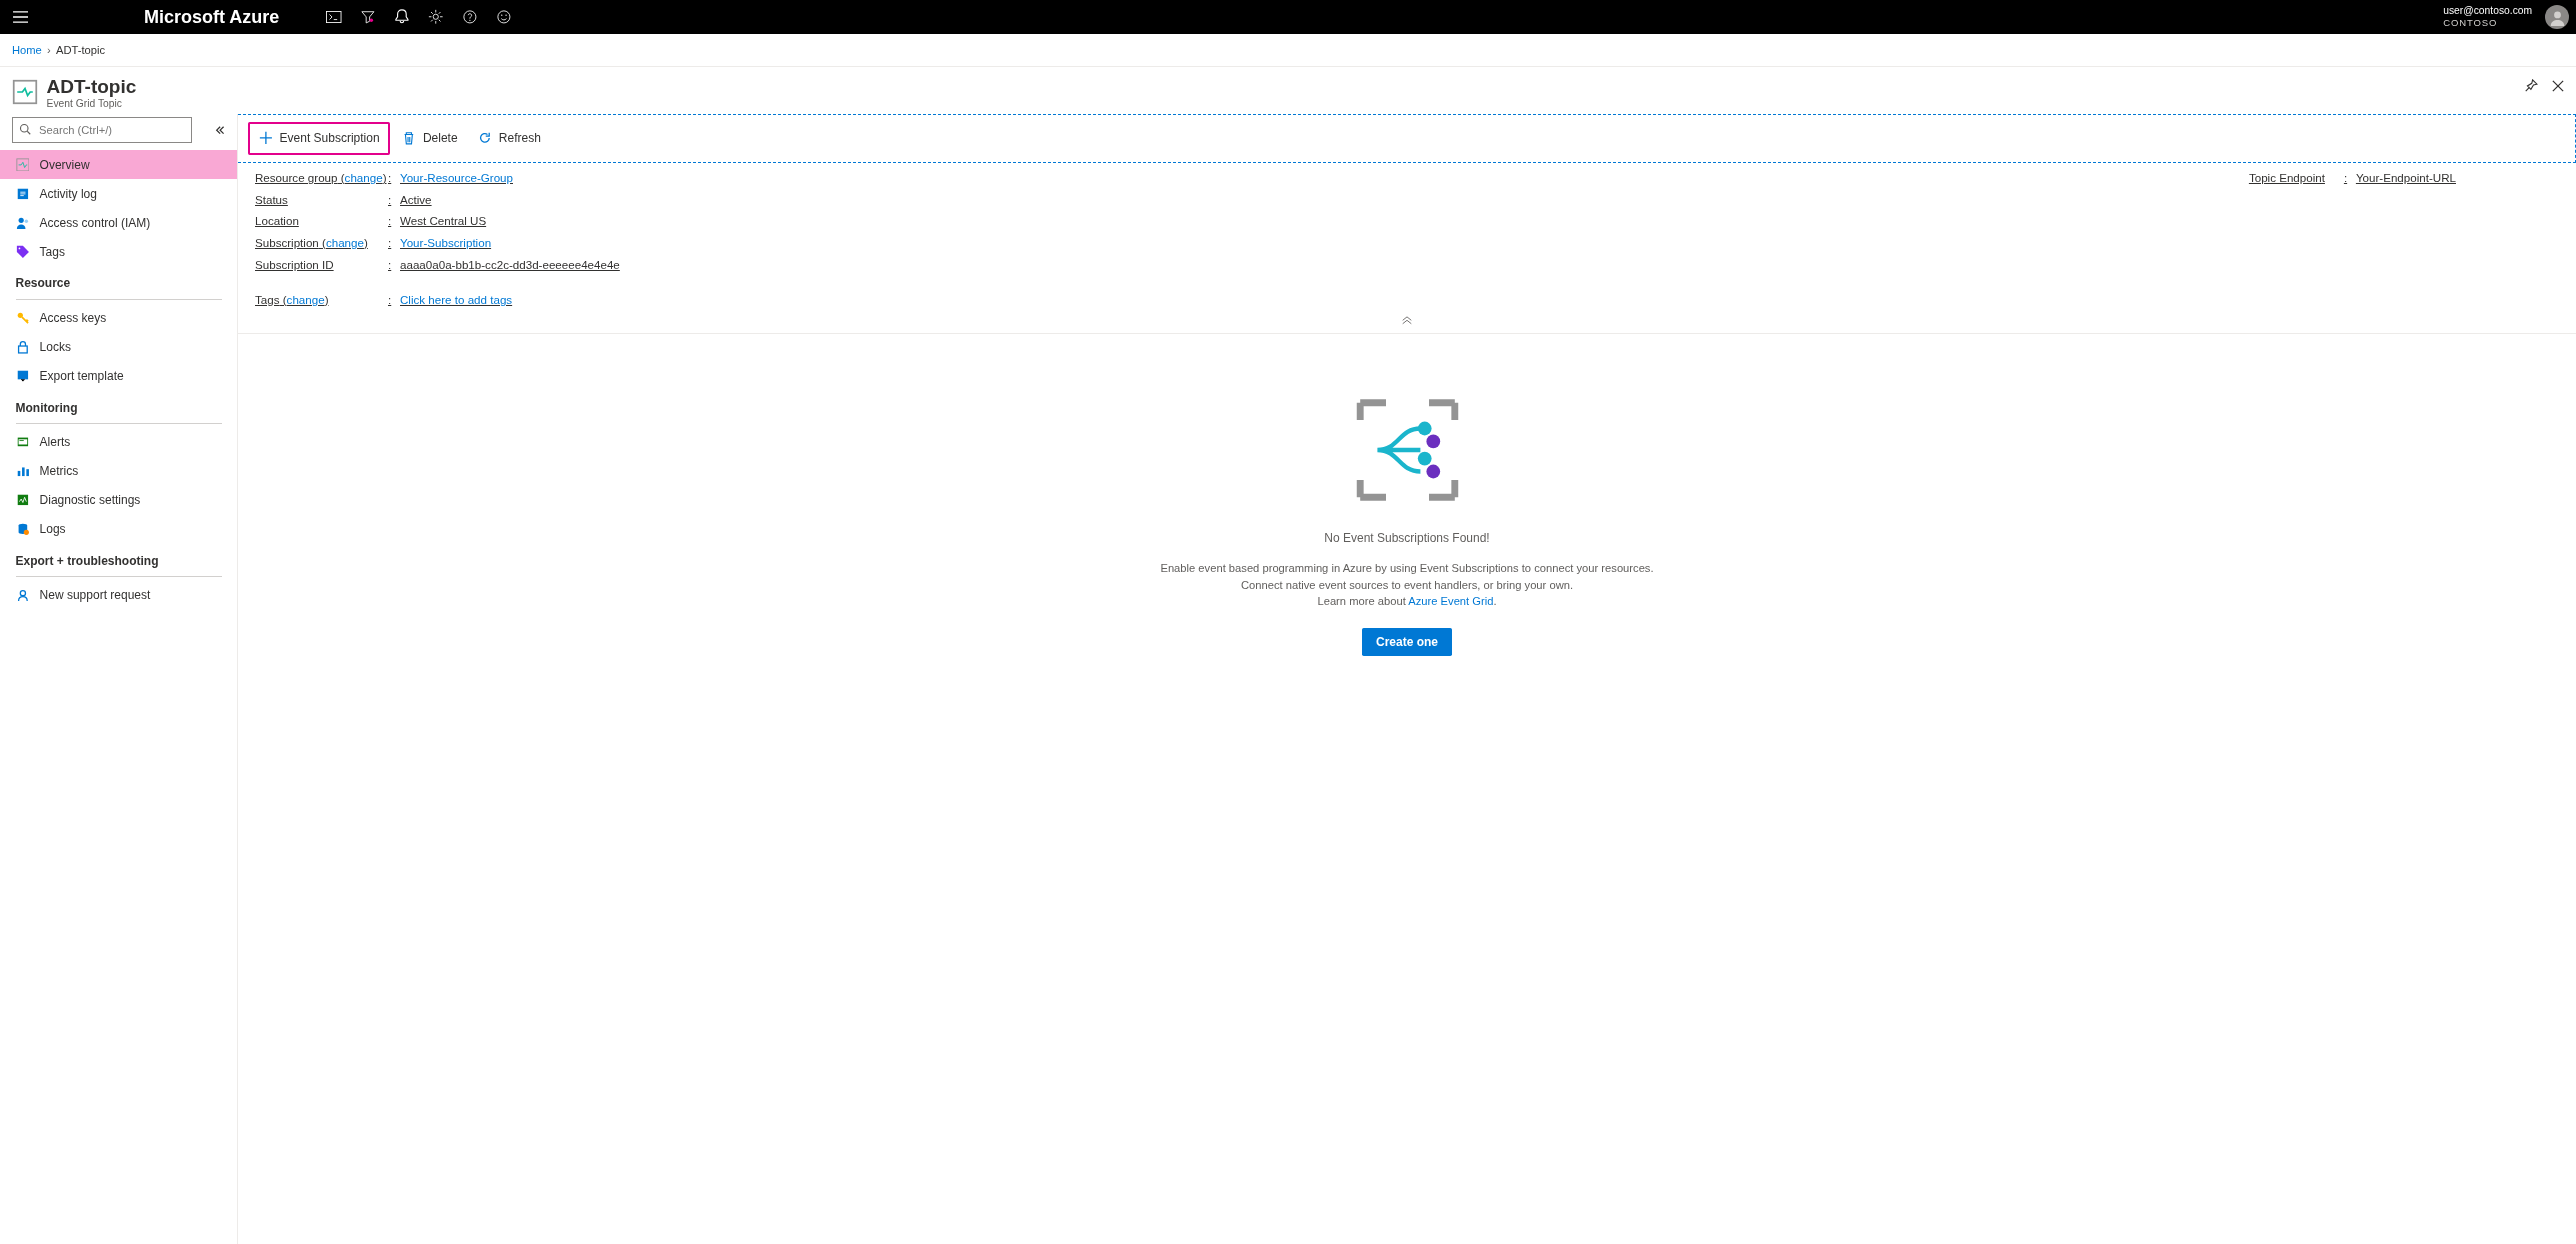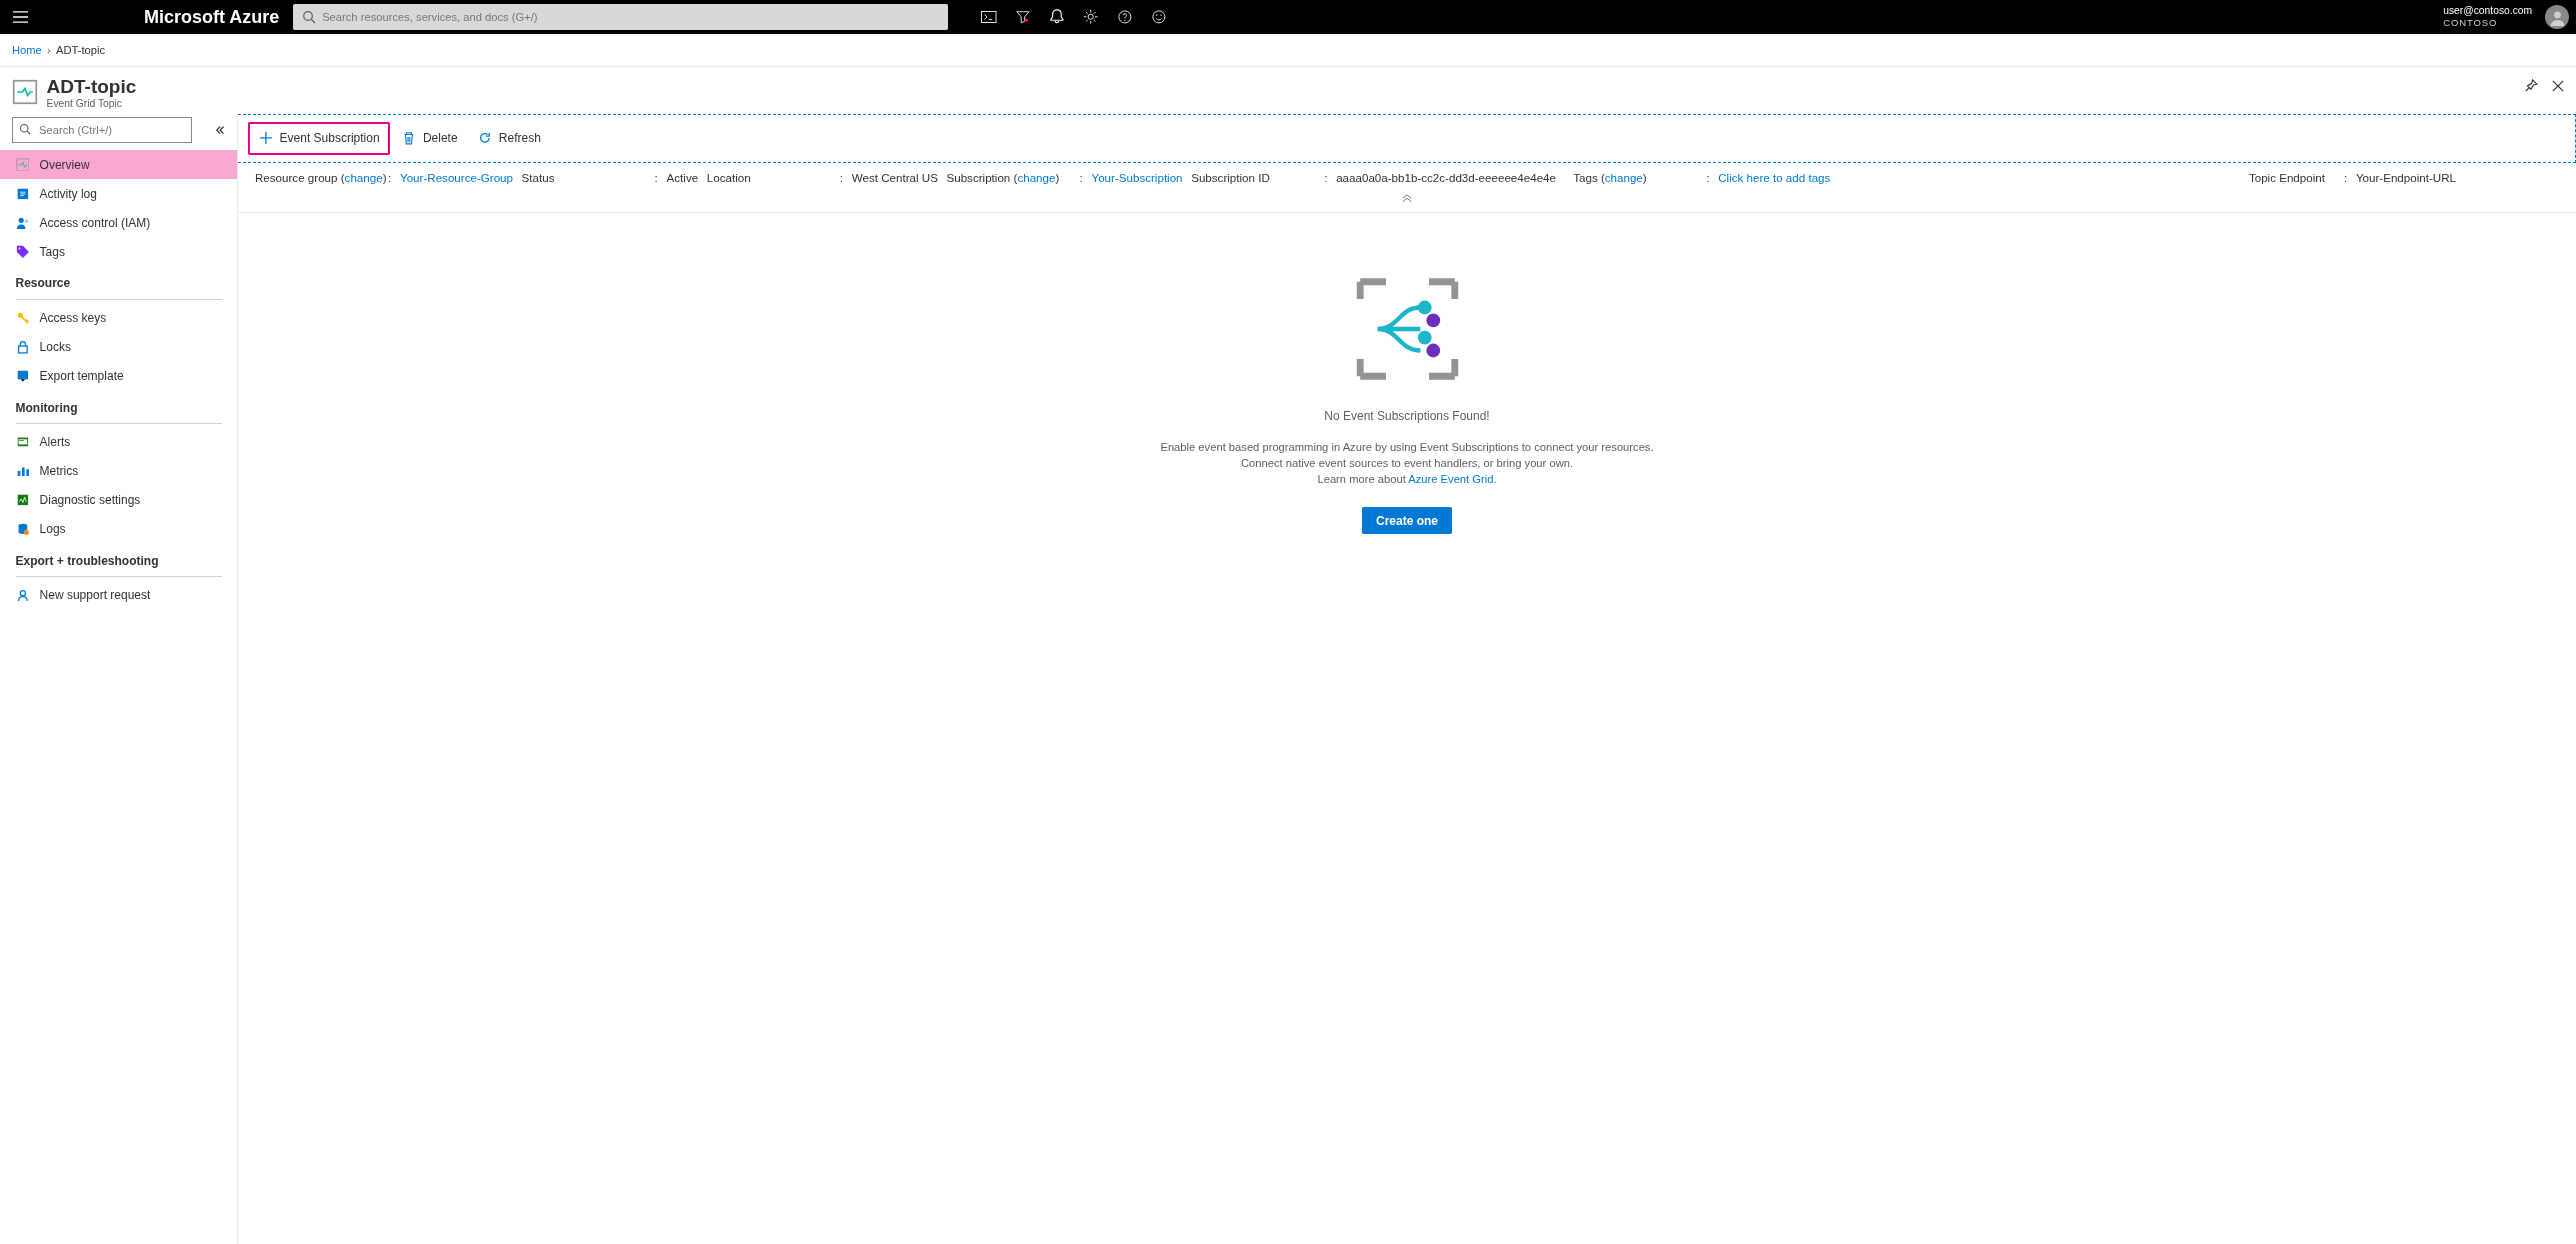--- a/index.html
+++ b/index.html
@@ -50,21 +50,21 @@
   .nav-sep { height:0.9px; background:#d2d0ce; margin: 3.4px 15.5px; }
 
   
   .main { flex:1; border-left: 0.9px solid #edebe9; display:flex; flex-direction:column; overflow:auto; }
   .toolbar { display:flex; align-items:center; gap: 3.4px; padding: 6.9px 10.3px; border-bottom: 0.9px dashed #0078d4; border-top: 0.9px dashed #0078d4; border-right: 0.9px dashed #0078d4; }
   .tb-btn { display:flex; align-items:center; gap:6.9px; height:33px; padding:0 8.6px; cursor:pointer; font-size:12px; border-radius:1.7px; }
   .tb-highlight { border: 2.2px solid #e3008c; border-radius:1.7px; }
   .tb-btn svg { flex-shrink:0; }
 
   .essentials { padding: 8.6px 17px 8.6px 17px; display:flex; gap: 52px; }
-  .ess-col { display:flex; flex-direction:row; gap: 8.6px; }
+  .ess-col { display:flex; flex-direction:column; gap: 8.6px; text-decoration: underline; }
   .ess-row { display:flex; font-size:11.6px; }
   .ess-label { width: 133px; color:#323130; }
   .ess-colon { width: 12px; }
   .ess-val { color:#323130; }
   .link { color:#0078d4; cursor:pointer; }
   .change { color:#0078d4; }
 
   .collapse-essentials { display:flex; justify-content:center; padding: 1.7px 0 8.6px 0; cursor:pointer; }
   .essentials-border { border-bottom:0.9px solid #edebe9; }
 
@@ -77,29 +77,20 @@
 </head>
 <body>
 
 <div class="topbar">
   <div class="hamburger">
     <svg width="15.5" height="12" viewBox="0 0 18 14">
         <path stroke="#fff" stroke-width="1.5" d="M0 1h18M0 7h18M0 13h18"></path>
       </svg>
   </div>
   <div class="brand">Microsoft Azure</div>
-  <div class="search-wrap">
-    <div class="search-container">
-      <svg width="13.8" height="13.8" viewBox="0 0 16 16">
-          <circle cx="7" cy="7" r="5" stroke="#605e5c" stroke-width="1.5" fill="none"></circle>
-          <path stroke="#605e5c" stroke-width="1.5" d="M11 11l4 4"></path>
-        </svg>
-      <input class="search-box" placeholder="Search resources, services, and docs (G+/)" style="">
-    </div>
-  </div>
   <div class="top-icons">
     <div class="top-icon">
         <svg width="15.5" height="12" viewBox="0 0 18 14">
           <rect x="0.5" y="0.5" width="17" height="13" stroke="#fff" fill="none"></rect>
           <path stroke="#fff" fill="none" d="M4 4l3 3-3 3M9 10h4"></path>
         </svg>
       </div>
     <div class="top-icon">
         <svg width="13.8" height="13.8" viewBox="0 0 16 16">
           <path stroke="#fff" fill="none" d="M1 2h14l-5 6v5l-4 2v-7z"></path>

